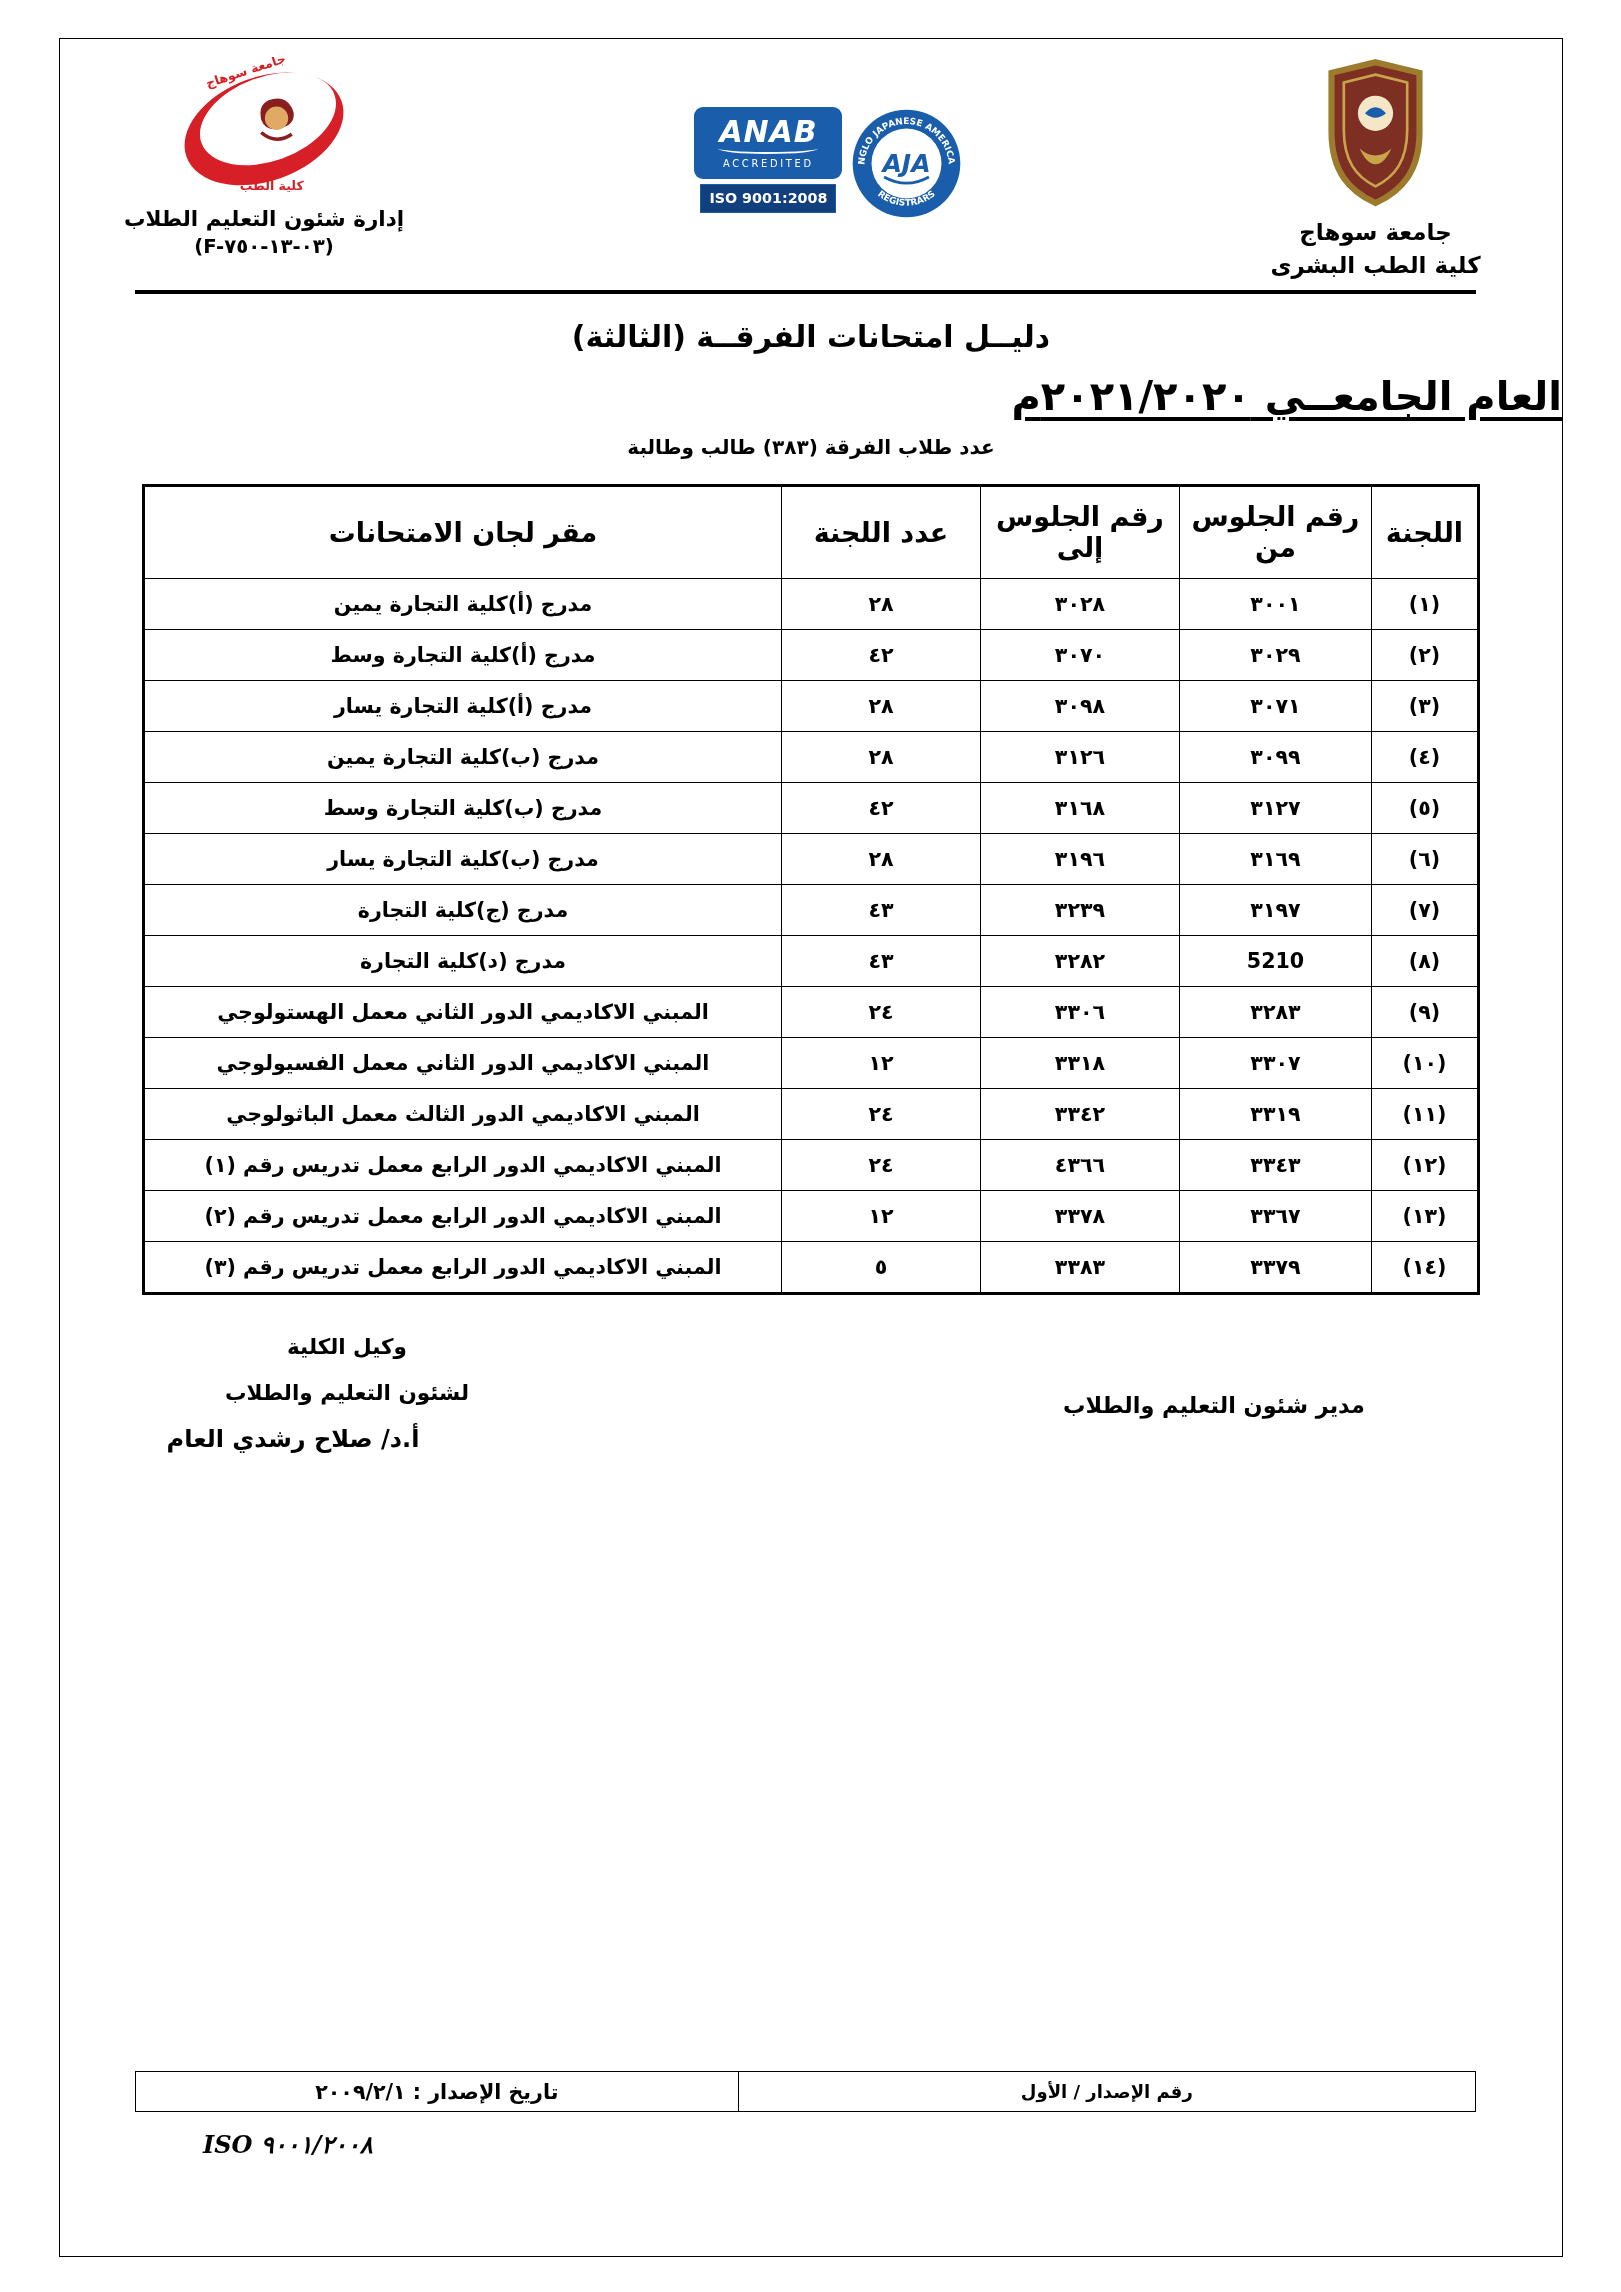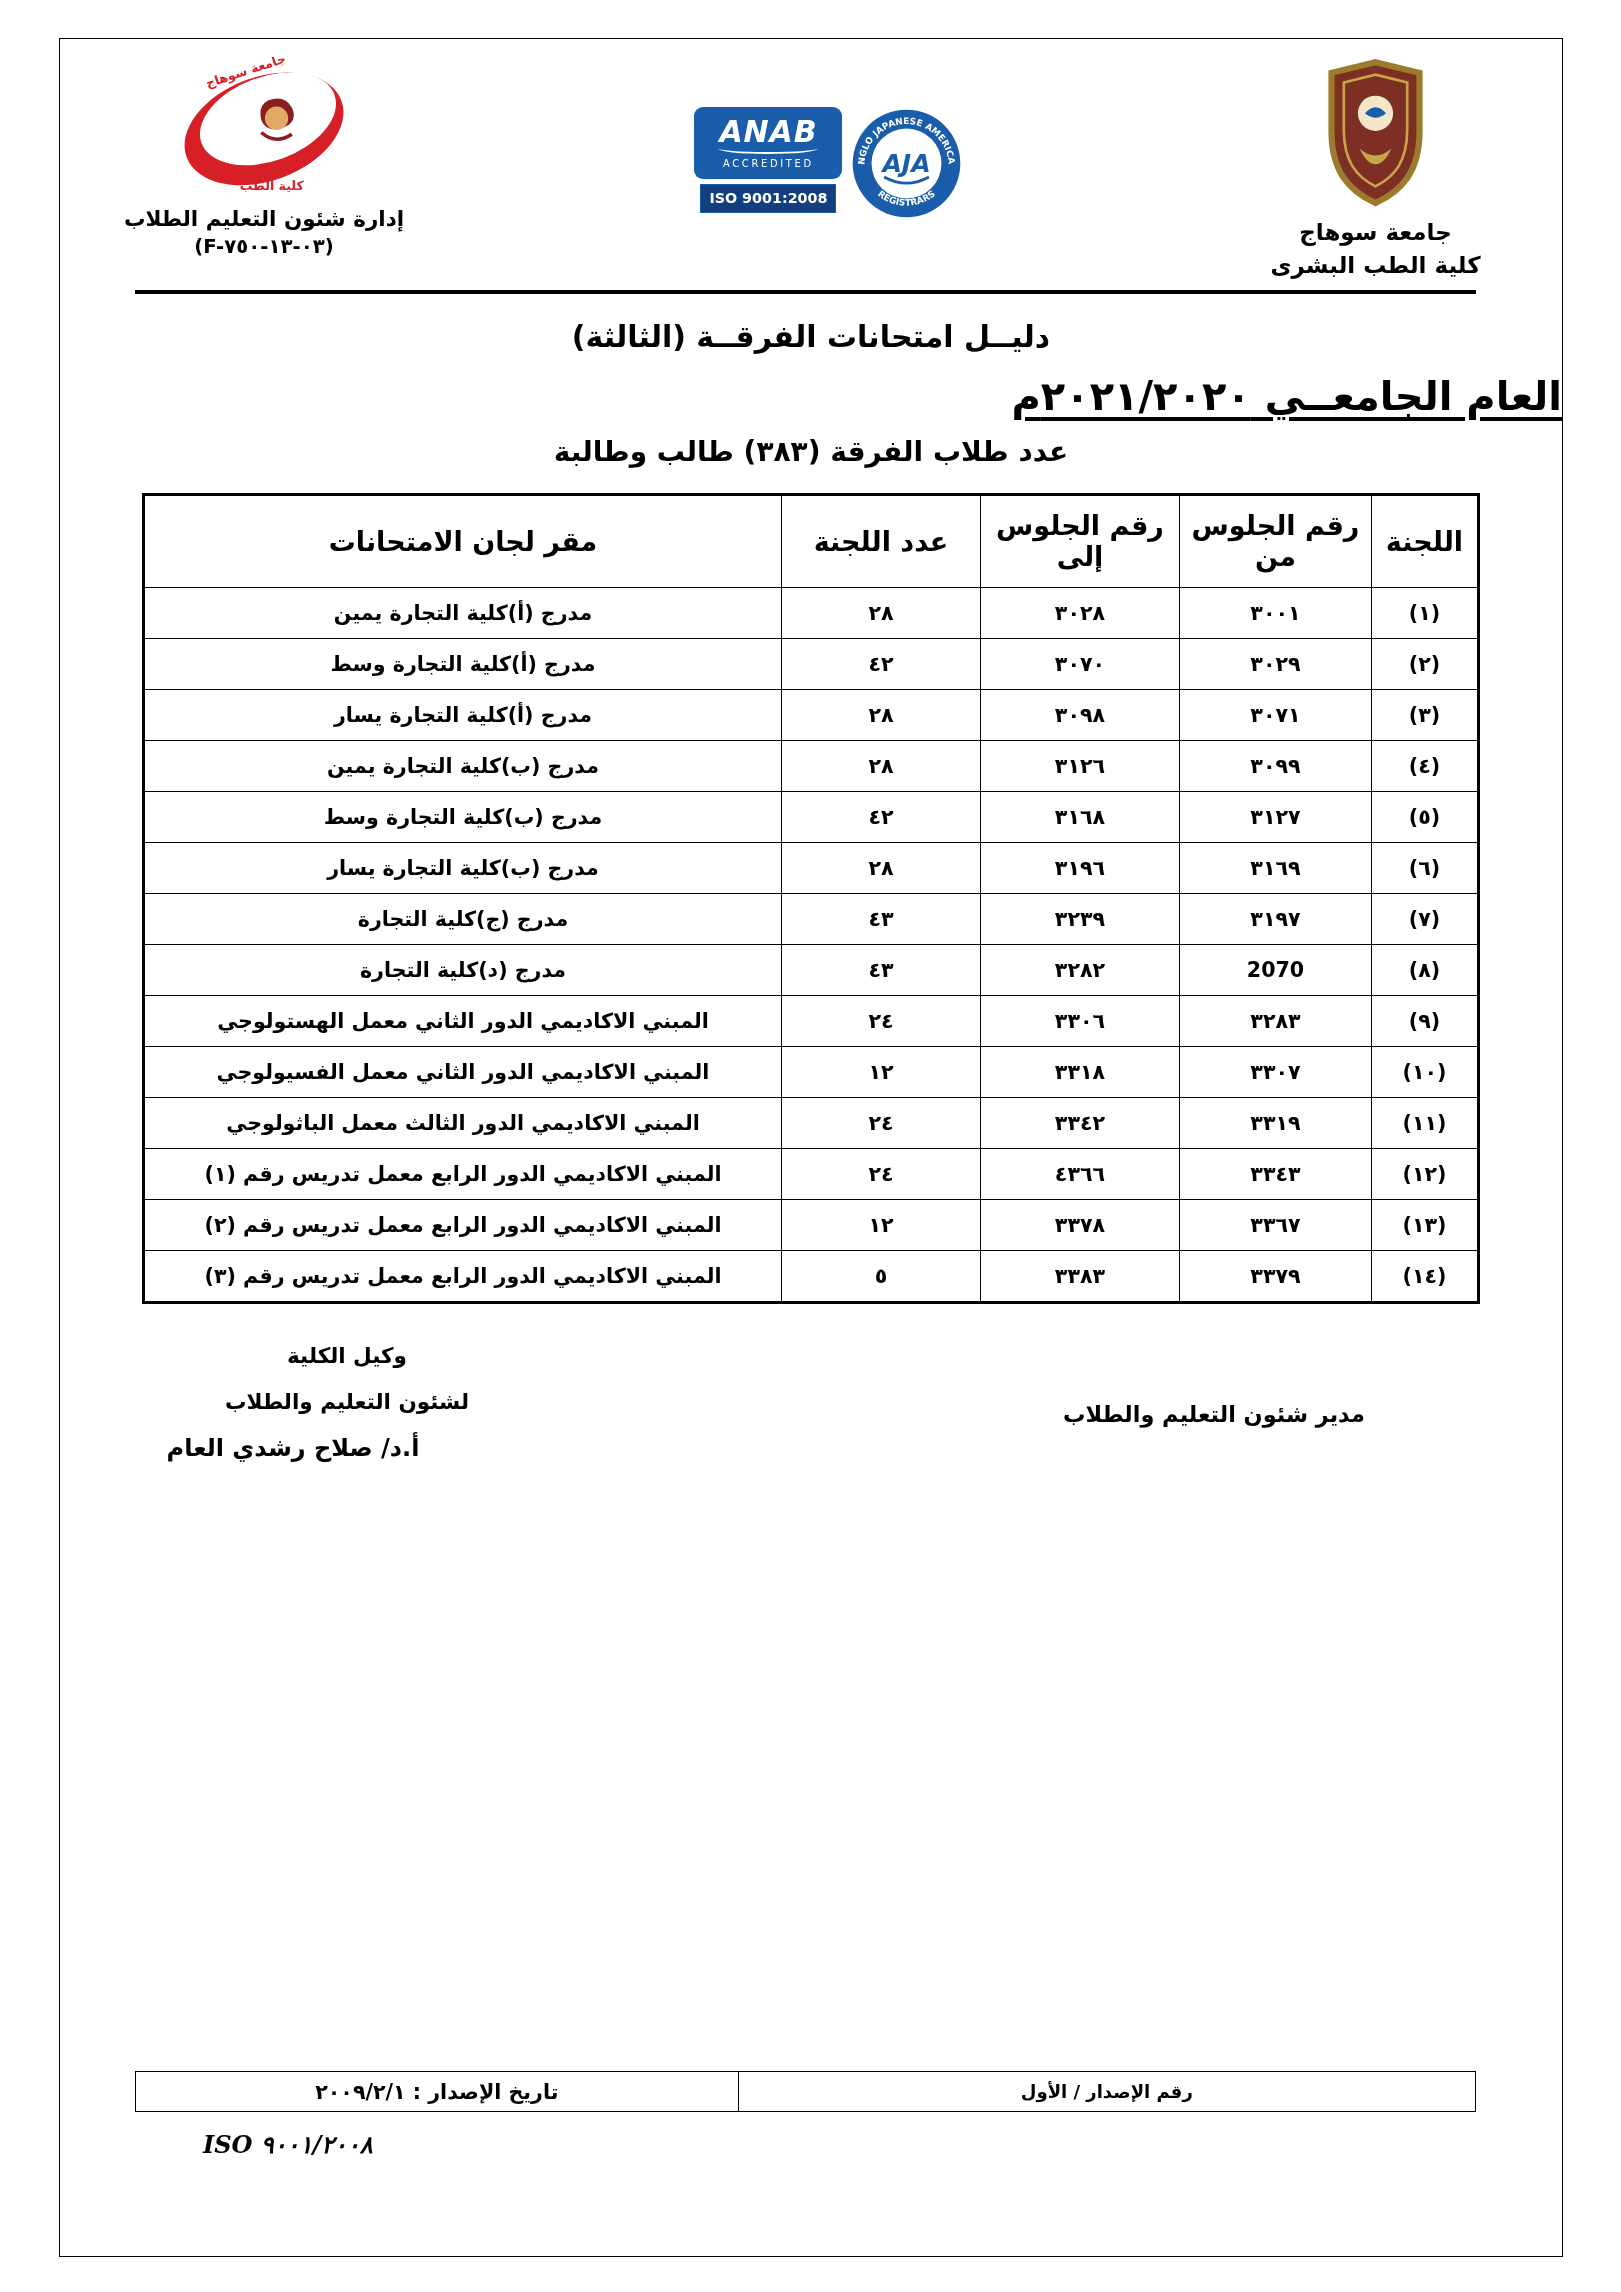--- a/index.html
+++ b/index.html
@@ -26,21 +26,21 @@
   .iso-bar { width:136px; height:29px; background:#123f7d; color:#fff; font-weight:bold; font-size:14.3px;
              display:flex; align-items:center; justify-content:center; border:1.8px solid #1a5dab; box-sizing:border-box; }
   .uni-caption { font-size:23px; font-weight:bold; text-align:center; line-height:1.4; margin-top:5.4px; }
 
   .header-rule { margin:9px 86px 0 75px; border-top:4.5px solid #000; height:0; }
 
   
   .titles { direction:rtl; text-align:center; font-weight:bold; }
   .t1 { font-size:30px; margin-top:25px; }
   .t2 { font-size:40px; margin-top:19px; text-decoration:underline; text-underline-offset:7.2px;text-align:right; }
-  .t3 { font-size:28px; margin-top:16px; }
+  .t3 { font-size:20px; margin-top:16px; }
 
   
   table.exam { width:1338px; margin:25px auto 0; border-collapse:collapse; direction:rtl; border:3.6px solid #000; }
   table.exam th, table.exam td { border:1.8px solid #000; text-align:center; vertical-align:middle; }
   table.exam th { font-size:27px; font-weight:bold; height:91px; white-space:pre-line; padding:0 5.4px; }
   table.exam td { font-size:20.6px; font-weight:bold; height:50px; padding:0 7.2px; }
 
   
   .sigs { position:relative; height:206px; margin-top:38px; direction:rtl; font-weight:bold; }
   .sig-left { position:absolute; left:90px; top:1px; width:394px; text-align:center; }
@@ -195,21 +195,21 @@
       </tr>
           <tr>
         <td>(٧)</td>
         <td>٣١٩٧</td>
         <td>٣٢٣٩</td>
         <td>٤٣</td>
         <td>مدرج (ج)كلية التجارة</td>
       </tr>
           <tr>
         <td>(٨)</td>
-        <td>2070</td>
+        <td>5210</td>
         <td>٣٢٨٢</td>
         <td>٤٣</td>
         <td>مدرج (د)كلية التجارة</td>
       </tr>
           <tr>
         <td>(٩)</td>
         <td>٣٢٨٣</td>
         <td>٣٣٠٦</td>
         <td>٢٤</td>
         <td>المبني الاكاديمي الدور الثاني معمل الهستولوجي</td>

